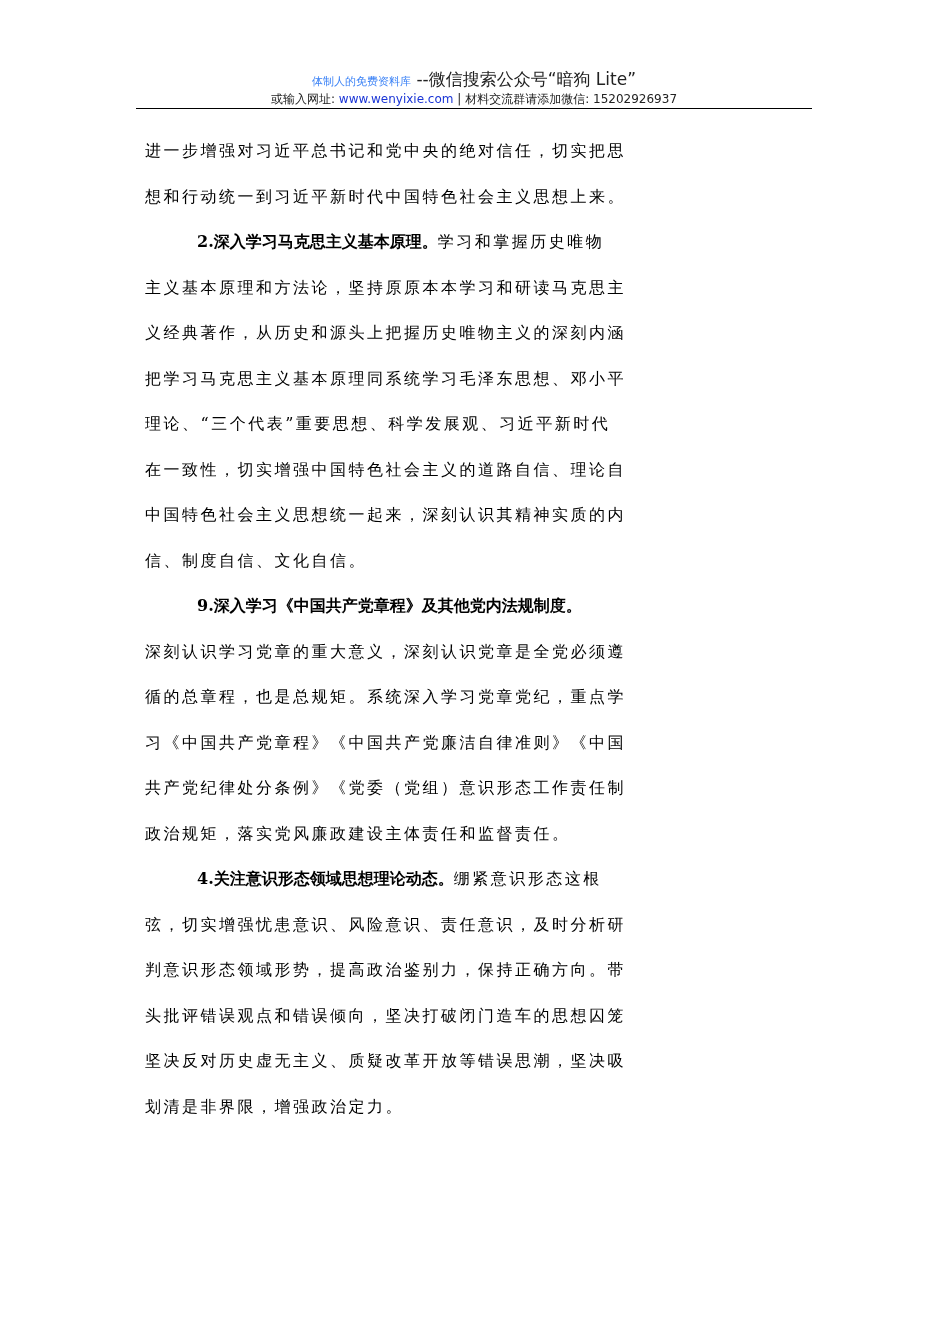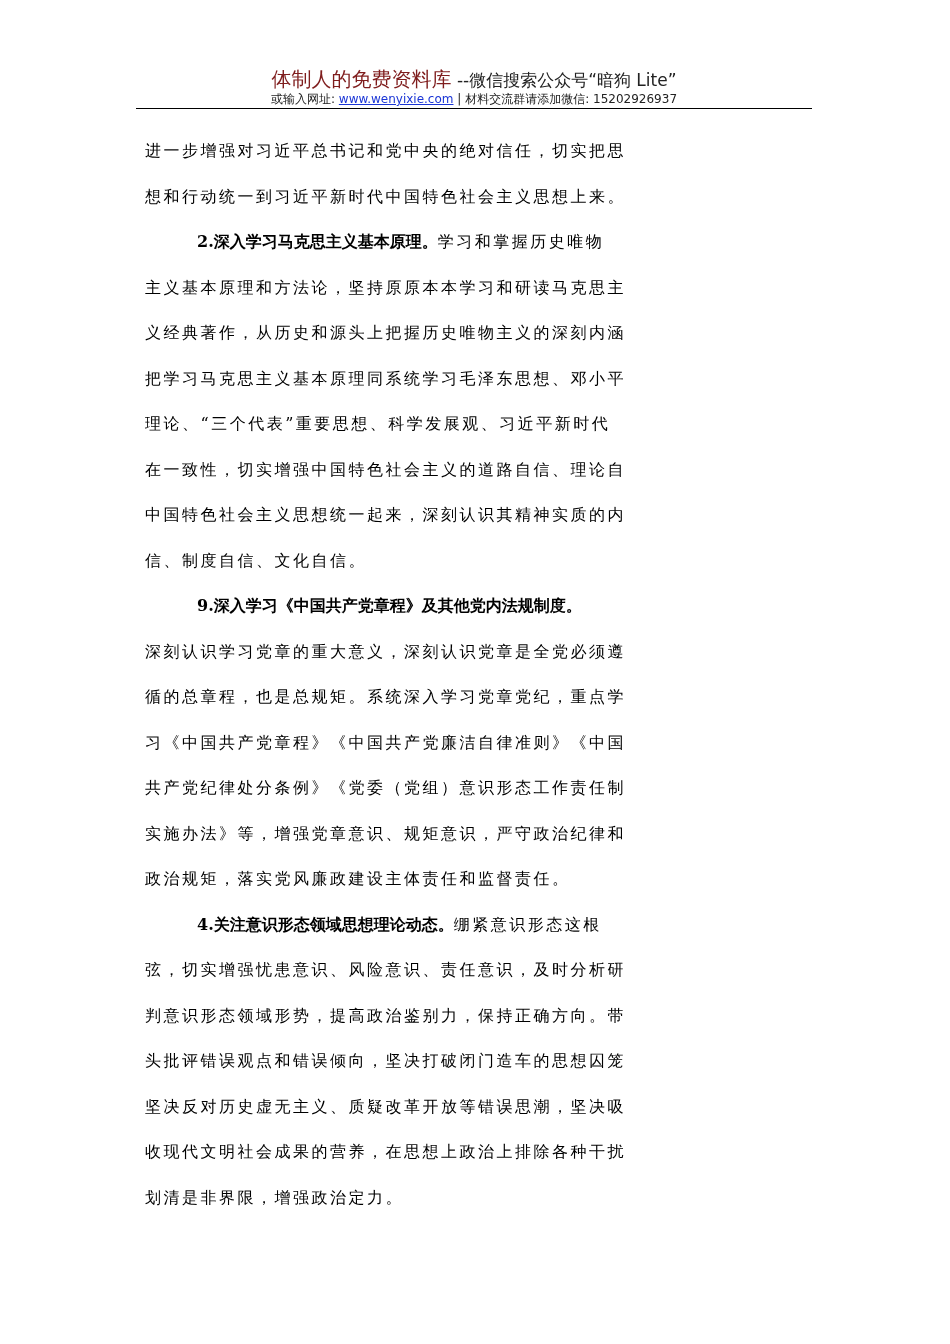--- a/index.html
+++ b/index.html
@@ -7,24 +7,24 @@
       width: 950px; height: 1344px; position: relative; overflow: hidden;
       font-family: "DejaVu Serif", "Liberation Serif", serif;
       color: #000000;
     }
     .header {
       position: absolute; left: 136px; top: 70px; width: 676px;
       text-align: center;
       font-family: "DejaVu Sans", "Liberation Sans", sans-serif;
     }
     .header-line1 { font-size: 13px; line-height: 18px; white-space: nowrap; }
-    .header-brand { color: #7f1d1d; font-size: 20px; text-align: center; }
+    .header-brand { color: #3b82f6; font-size: 11px; text-align: center; }
     .header-slogan { color: #222; font-size: 17px; }
     .header-line2 { font-size: 12px; line-height: 17px; color: #222; white-space: nowrap; }
-    .header-link { color: #1a35d6; text-decoration: underline; }
+    .header-link { color: #1a35d6; }
     .header-rule {
       position: absolute; left: 136px; top: 108px; width: 676px; height: 0;
       border-top: 1.5px solid #000;
     }
     .body-text {
       position: absolute; left: 145px; top: 128px; width: 662px;
       font-size: 16px; line-height: 45.5px; letter-spacing: 2.5px;
     }
     .para { margin: 0; text-align: justify; text-align-last: left; }
     .para-heading { font-weight: bold; letter-spacing: 0; }
@@ -60,27 +60,25 @@
     <span class="line">中国特色社会主义思想统一起来，深刻认识其精神实质的内</span>
     <span class="line">信、制度自信、文化自信。</span>
   </div>
 
   <div class="para">
     <span class="line" style="padding-left:52px;"><b class="para-heading">9.深入学习《中国共产党章程》及其他党内法规制度。</b></span>
     <span class="line">深刻认识学习党章的重大意义，深刻认识党章是全党必须遵</span>
     <span class="line">循的总章程，也是总规矩。系统深入学习党章党纪，重点学</span>
     <span class="line">习《中国共产党章程》《中国共产党廉洁自律准则》《中国</span>
     <span class="line">共产党纪律处分条例》《党委（党组）意识形态工作责任制</span>
-    <span class="line">实施办法》等，增强党章意识、规矩意识，严守政治纪律和</span>
     <span class="line">政治规矩，落实党风廉政建设主体责任和监督责任。</span>
   </div>
 
   <div class="para">
     <span class="line" style="padding-left:52px;"><b class="para-heading">4.关注意识形态领域思想理论动态。</b><span>绷紧意识形态这根</span></span>
     <span class="line">弦，切实增强忧患意识、风险意识、责任意识，及时分析研</span>
     <span class="line">判意识形态领域形势，提高政治鉴别力，保持正确方向。带</span>
     <span class="line">头批评错误观点和错误倾向，坚决打破闭门造车的思想囚笼</span>
     <span class="line">坚决反对历史虚无主义、质疑改革开放等错误思潮，坚决吸</span>
-    <span class="line">收现代文明社会成果的营养，在思想上政治上排除各种干扰</span>
     <span class="line">划清是非界限，增强政治定力。</span>
   </div>
 
 </div>
 
 </body></html>

